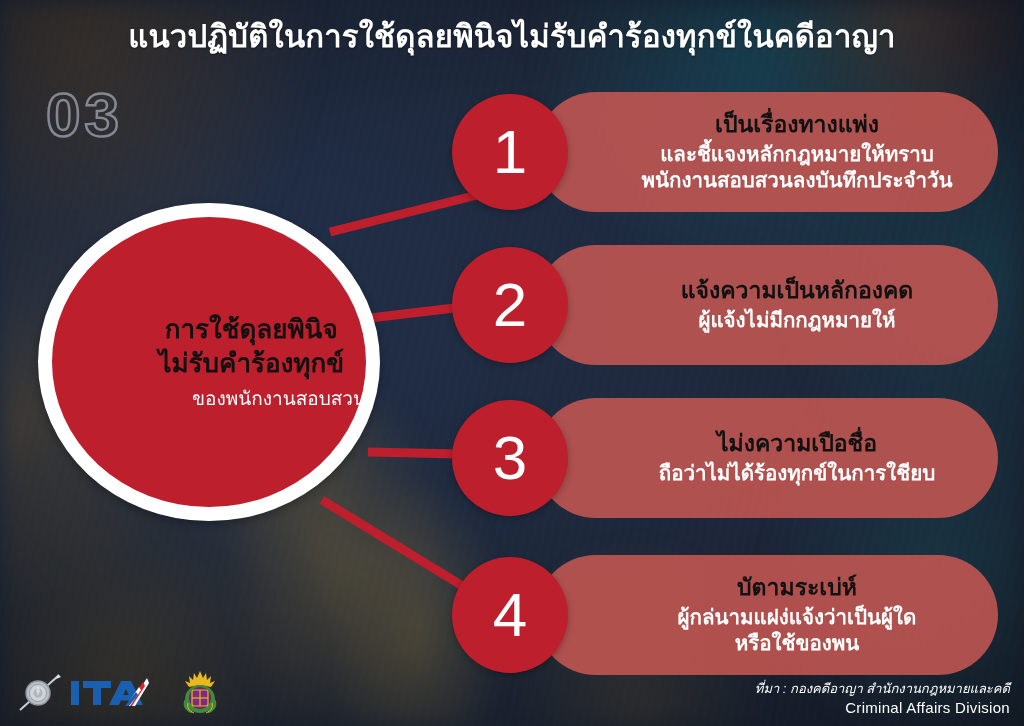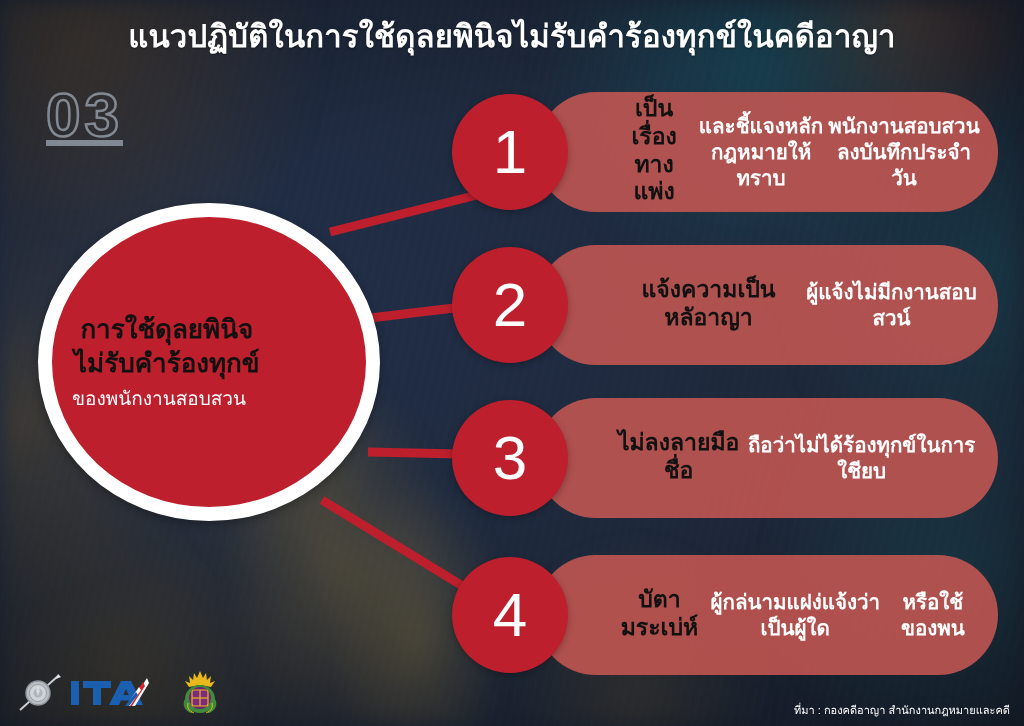--- a/index.html
+++ b/index.html
@@ -63,55 +63,54 @@
     line-height:1.2;
     text-shadow:0 1px 2px rgba(0,0,0,.45);
   }
 
   
   .section-number{
     position:absolute;left:46px;top:84px;
     font-size:62px;font-weight:bold;line-height:1;
     letter-spacing:4px;
     color:transparent;
-    text-decoration:underline;
     -webkit-text-stroke:2.5px rgba(186,199,212,.60);
   }
 
   
   #connectors{position:absolute;left:0;top:0;width:1024px;height:726px;}
 
   
   .hub{
     position:absolute;left:38px;top:203px;width:342px;height:318px;
     border-radius:50%;
     background:#bd1f2d;
     border:14px solid #ffffff;
     box-sizing:border-box;
     display:flex;flex-direction:column;
-    align-items:flex-start;justify-content:center;
+    align-items:flex-end;justify-content:center;
     text-align:center;
     box-shadow:0 3px 10px rgba(0,0,0,.30);
   }
   .hub-title{
     color:#111111;font-weight:bold;font-size:26px;line-height:1.28;
     padding:0 22px;
   }
   .hub-sub{
     color:#ffffff;font-size:19px;line-height:1.25;margin-top:7px;margin-left:20px;
   }
 
   
   .item{position:absolute;height:132px;}
   .pill{
     position:absolute;left:84px;top:6px;
     width:462px;height:120px;
     background:rgba(196,86,82,.88);
     border-radius:60px;
-    display:flex;flex-direction:row;
+    display:flex;flex-direction:column;
     align-items:center;justify-content:center;
     text-align:center;
     padding-left:78px;padding-right:18px;
     box-sizing:border-box;
   }
   .badge{
     position:absolute;left:0;top:8px;
     width:116px;height:116px;border-radius:50%;
     background:#bd1f2d;
     display:flex;align-items:center;justify-content:center;
@@ -125,21 +124,21 @@
   }
   .item-line{
     color:#ffffff;font-weight:bold;font-size:20.5px;line-height:1.26;
   }
 
   
   .credit{
     position:absolute;right:14px;bottom:8px;text-align:right;
     color:#ffffff;line-height:1.35;
   }
-  .credit-th{font-size:11px;}
+  .credit-th{font-size:13px;font-style:italic;}
   .credit-en{font-size:15px;letter-spacing:.3px;}
 
   
   .logos{
     position:absolute;left:16px;bottom:8px;
     display:flex;align-items:center;gap:7px;height:50px;
   }
   .logo-shield{width:46px;height:46px;display:block;}
   .logo-ita{height:34px;display:block;}
   .logo-royal{width:40px;height:46px;display:block;}
@@ -181,46 +180,47 @@
     <div class="pill">
       <div class="item-heading">เป็นเรื่องทางแพ่ง</div>
       <div class="item-line">และชี้แจงหลักกฎหมายให้ทราบ</div>
       <div class="item-line">พนักงานสอบสวนลงบันทึกประจำวัน</div>
     </div>
     <div class="badge">1</div>
   </div>
 
   <div class="item" style="left:452px;top:239px;width:560px;">
     <div class="pill">
-      <div class="item-heading">แจ้งความเป็นหลัอาญา</div>
-      <div class="item-line">ผู้แจ้งไม่มีกงานสอบสวน์</div>
+      <div class="item-heading">แจ้งความเป็นหลักองคด</div>
+      <div class="item-line">ผู้แจ้งไม่มีกกฎหมายให์</div>
     </div>
     <div class="badge">2</div>
   </div>
 
   <div class="item" style="left:452px;top:392px;width:560px;">
     <div class="pill">
-      <div class="item-heading">ไม่ลงลายมือชื่อ</div>
+      <div class="item-heading">ไม่งความเปือชื่อ</div>
       <div class="item-line">ถือว่าไม่ได้ร้องทุกข์ในการใชียบ</div>
 
     </div>
     <div class="badge">3</div>
   </div>
 
   <div class="item" style="left:452px;top:549px;width:560px;">
     <div class="pill">
       <div class="item-heading">บัตามระเบ่ห์</div>
       <div class="item-line">ผู้กล่นามแฝง่แจ้งว่าเป็นผู้ใด</div>
       <div class="item-line">หรือใช้ของพน</div>
     </div>
     <div class="badge">4</div>
   </div>
 
   <div class="credit">
     <div class="credit-th">ที่มา : กองคดีอาญา สำนักงานกฎหมายและคดี</div>
+    <div class="credit-en">Criminal Affairs Division</div>
   </div>
 
   <div class="logos">
 
     <svg class="logo-shield" viewBox="0 0 46 46">
       <line x1="4" y1="40" x2="42" y2="6" stroke="#c9cdd2" stroke-width="2"></line>
       <polygon points="42,4 45,7 40,9" fill="#e3e7ea"></polygon>
       <circle cx="22" cy="23" r="12" fill="#b8bdc4" stroke="#8e949c" stroke-width="1.5"></circle>
       <circle cx="22" cy="23" r="8.5" fill="#cfd4d9" stroke="#9aa0a8" stroke-width="1"></circle>
       <circle cx="22" cy="23" r="4.5" fill="#aeb4bb"></circle>

